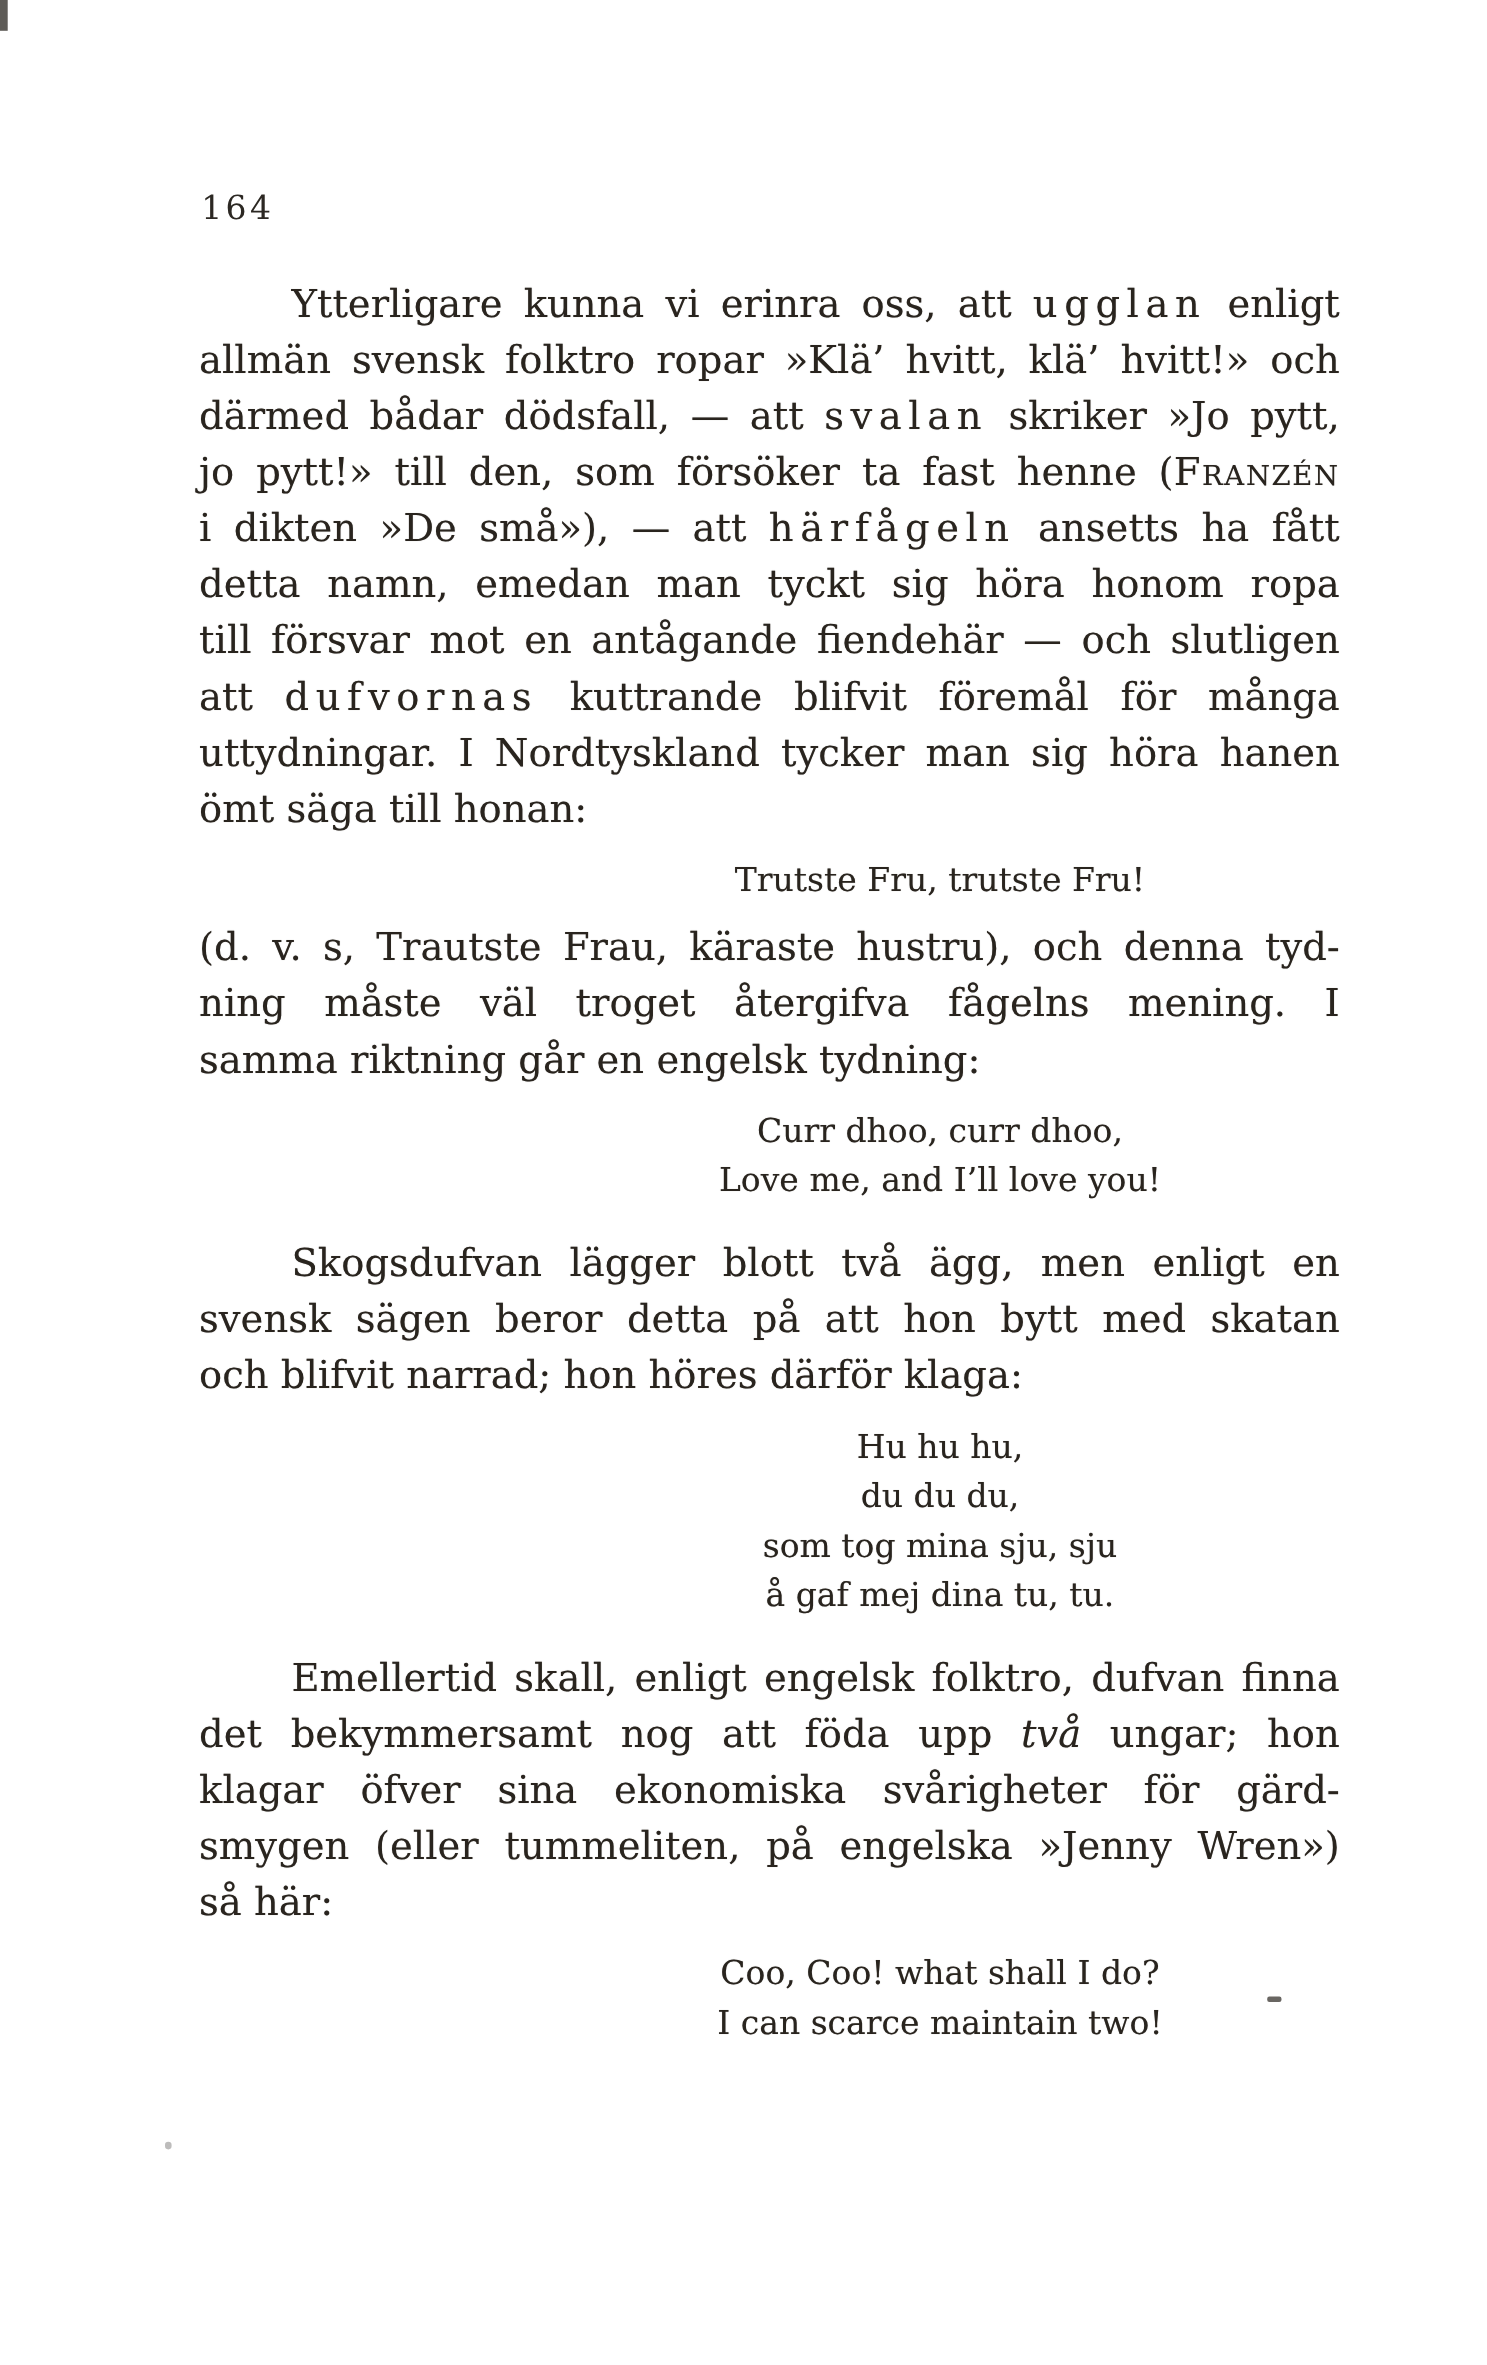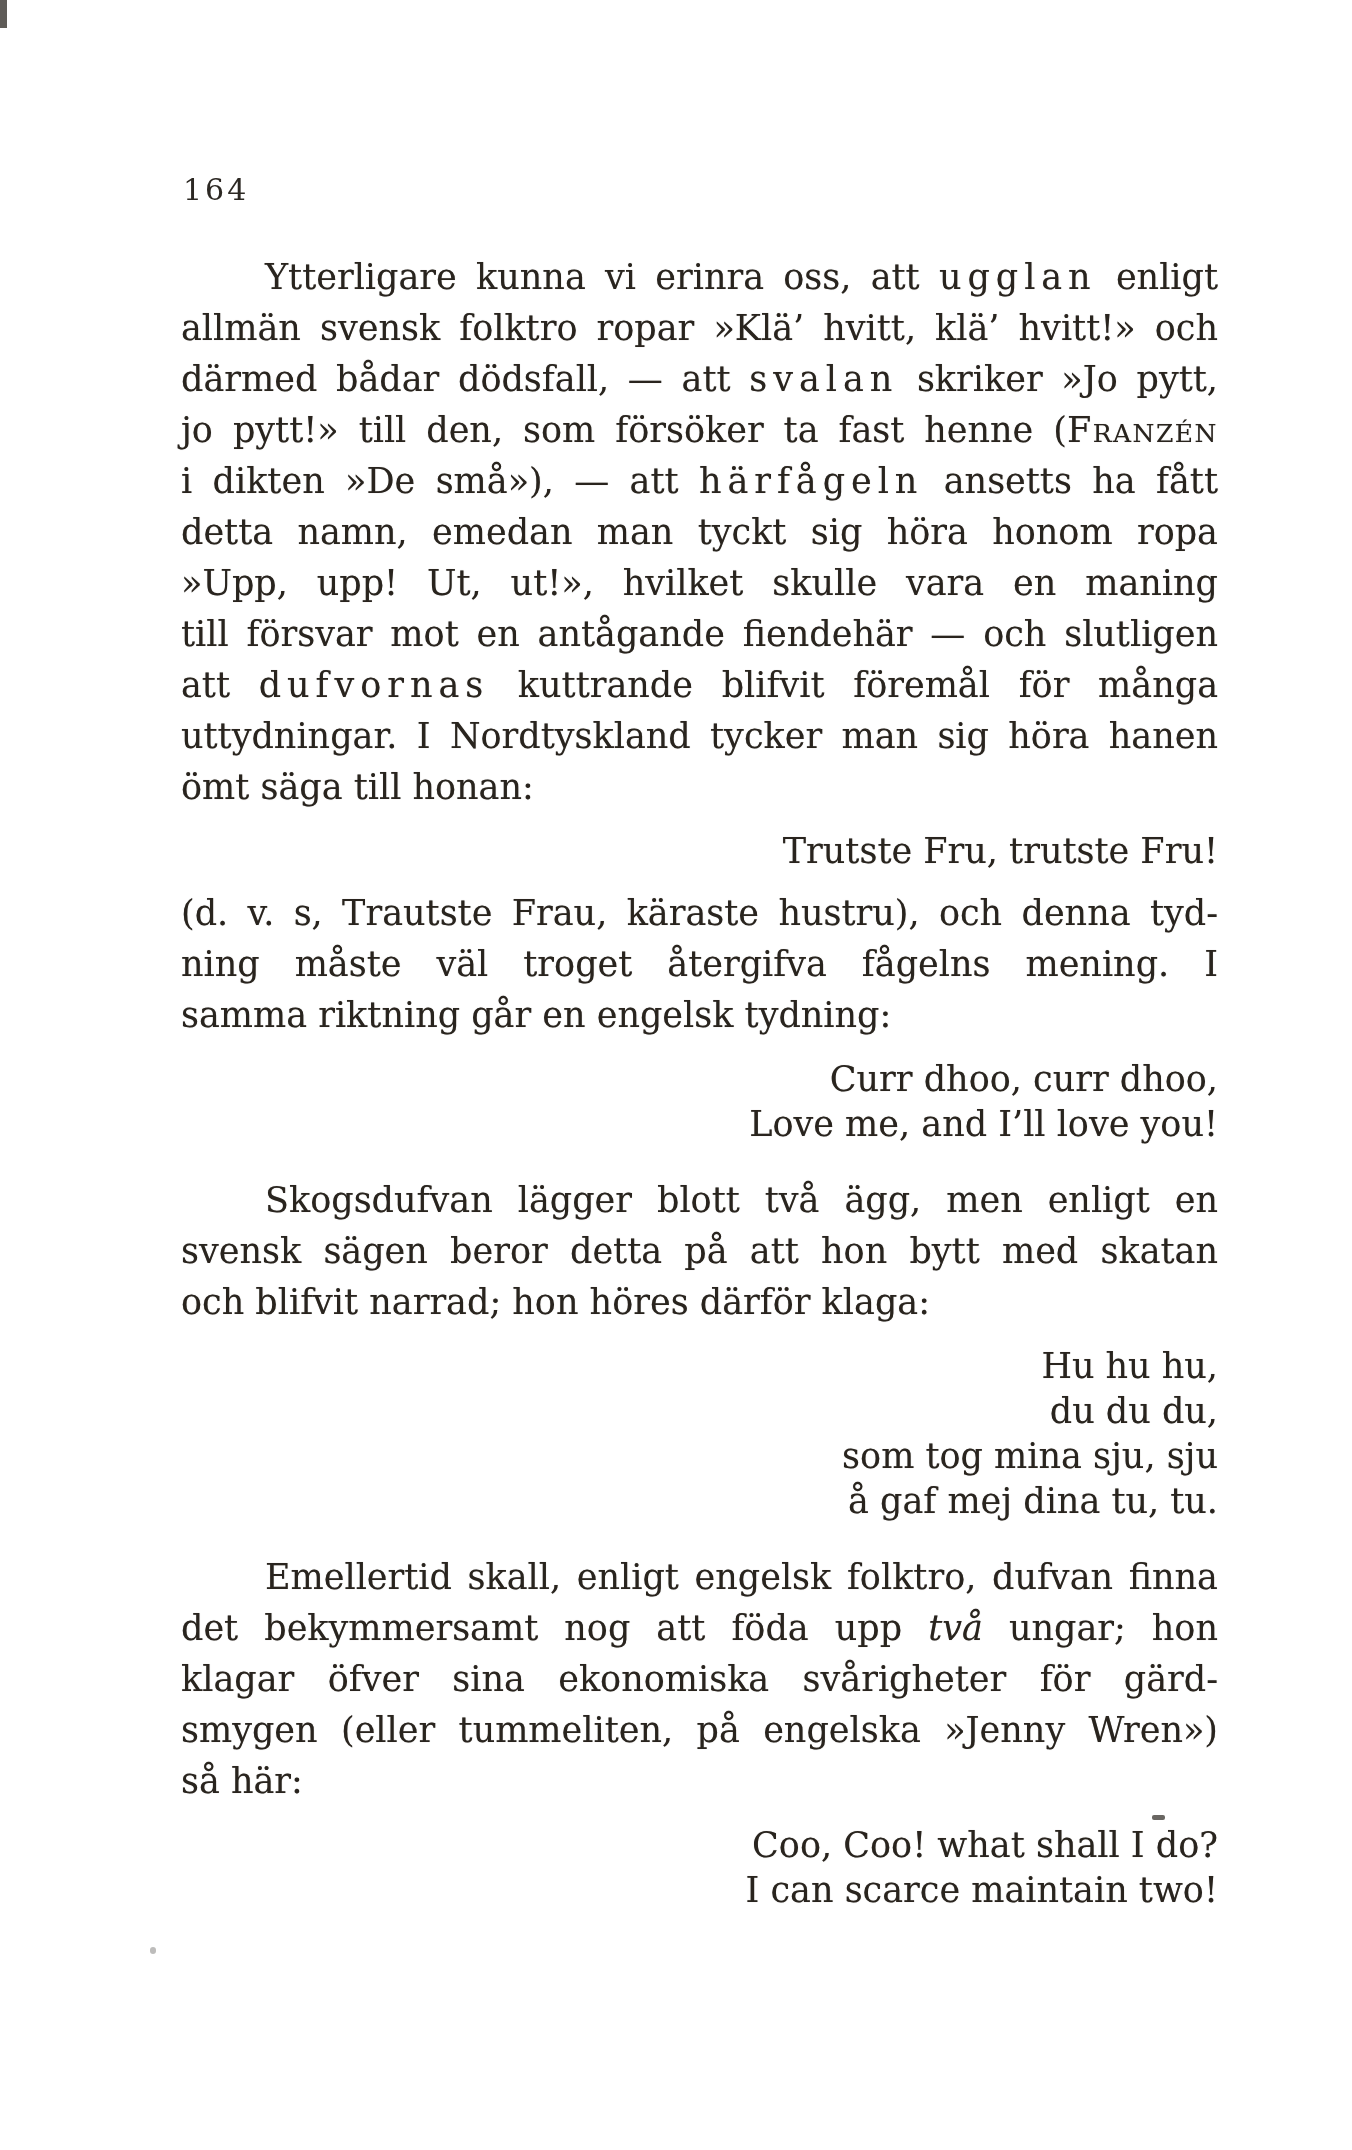--- a/index.html
+++ b/index.html
@@ -48,23 +48,23 @@
   .block { margin: 0; }
   .paragraph .line {
     font-size: 35px;
     line-height: 51px;
     text-align: justify;
   }
   .paragraph .line.just { text-align-last: justify; }
   .line.indent { text-indent: 84px; margin-top: 28px; }
   .verse { margin: 16px 0 14px 310px; }
   .verse .line {
-    font-size: 35px;
+    font-size: 30px;
     line-height: 45px;
-    text-align: right;
+    text-align: center;
   }
   .sp { letter-spacing: 0.17em; }
   .sc { font-variant: small-caps; letter-spacing: 1.5px; }
   i { font-style: italic; }
 
   
   .watermark {
     position: absolute;
     left: 712px;
     top: 2048px;
@@ -101,21 +101,20 @@
   </div>
 
   <div class="text-body">
       <div class="block paragraph">
         <div class="line just indent">Ytterligare kunna vi erinra oss, att <span class="sp">ugglan</span> enligt</div>
         <div class="line just">allmän svensk folktro ropar »Klä’ hvitt, klä’ hvitt!» och</div>
         <div class="line just">därmed bådar dödsfall, — att <span class="sp">svalan</span> skriker »Jo pytt,</div>
         <div class="line just">jo pytt!» till den, som försöker ta fast henne (<span class="sc">Franzén</span></div>
         <div class="line just">i dikten »De små»), — att <span class="sp">härfågeln</span> ansetts ha fått</div>
         <div class="line just">detta namn, emedan man tyckt sig höra honom ropa</div>
-        <div class="line just">»Upp, upp! Ut, ut!», hvilket skulle vara en maning</div>
         <div class="line just">till försvar mot en antågande fiendehär — och slutligen</div>
         <div class="line just">att <span class="sp">dufvornas</span> kuttrande blifvit föremål för många</div>
         <div class="line just">uttydningar. I Nordtyskland tycker man sig höra hanen</div>
         <div class="line">ömt säga till honan:</div>
       </div>
       <div class="block verse">
         <div class="line">Trutste Fru, trutste Fru!</div>
       </div>
       <div class="block paragraph">
         <div class="line just">(d. v. s, Trautste Frau, käraste hustru), och denna tyd-</div>

